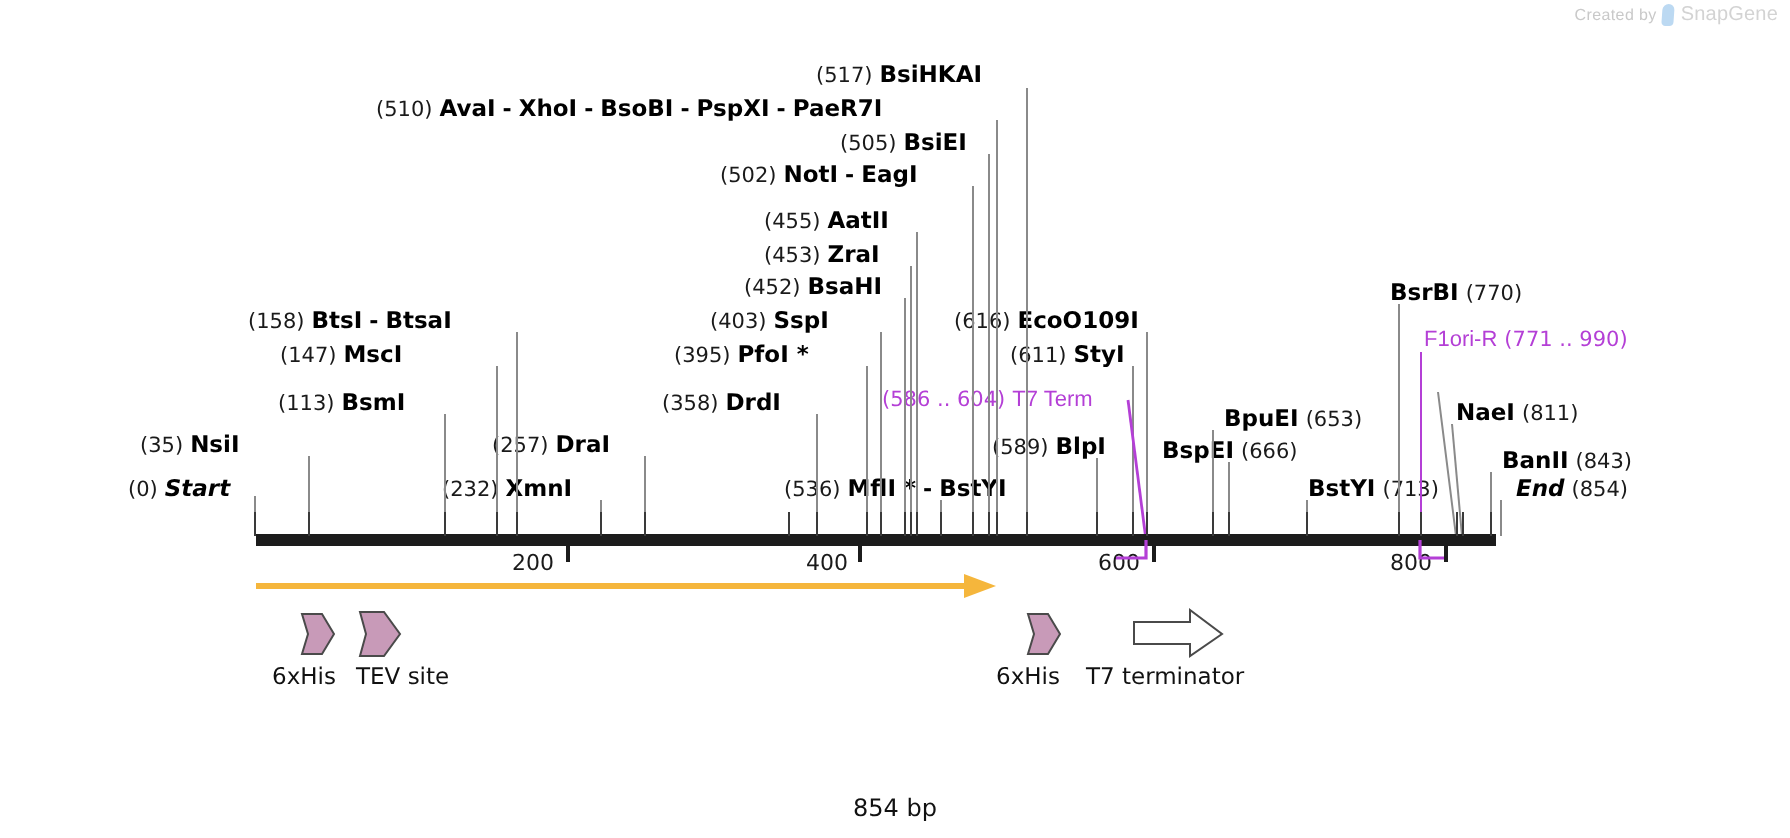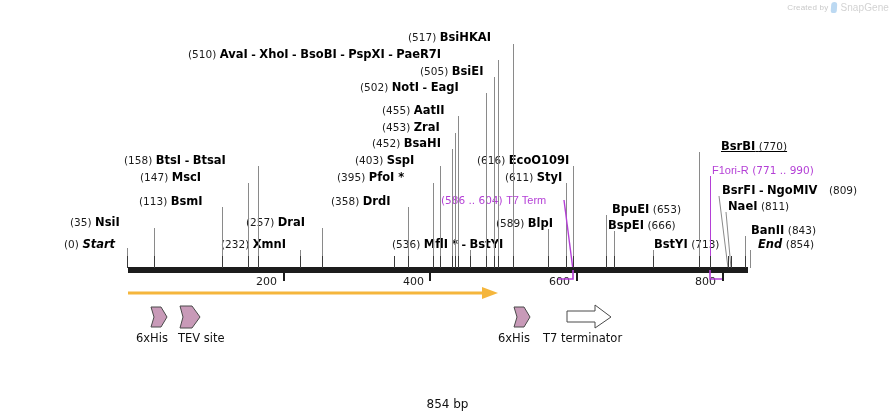--- a/index.html
+++ b/index.html
@@ -136,21 +136,21 @@
   <div class="lbl" style="left:382px;top:121px;">
     <span class="pos">(453)</span>
     <span class="nm">ZraI</span>
   </div>
 
   <div class="lbl" style="left:372px;top:137px;">
     <span class="pos">(452)</span>
     <span class="nm">BsaHI</span>
   </div>
 
-  <div class="lbl" style="left:721px;top:140px;text-decoration:underline;">
+  <div class="lbl" style="left:695px;top:140px;">
     <span class="nm">BsrBI</span>
     <span class="pos">(770)</span>
   </div>
 
   <div class="lbl" style="left:124px;top:154px;">
     <span class="pos">(158)</span>
     <span class="nm">BtsI</span>
     <span class="sep">-</span>
     <span class="nm">BtsaI</span>
   </div>
@@ -178,26 +178,20 @@
   <div class="lbl" style="left:337px;top:171px;">
     <span class="pos">(395)</span>
     <span class="nm">PfoI *</span>
   </div>
 
   <div class="lbl" style="left:505px;top:171px;">
     <span class="pos">(611)</span>
     <span class="nm">StyI</span>
   </div>
 
-  <div class="lbl" style="left:722px;top:184px;">
-    <span class="nm">BsrFI</span>
-    <span class="sep">-</span>
-    <span class="nm">NgoMIV</span>
-    <span class="pos" style="margin-left:8px;">(809)</span>
-  </div>
 
   <div class="lbl" style="left:139px;top:195px;">
     <span class="pos">(113)</span>
     <span class="nm">BsmI</span>
   </div>
 
   <div class="lbl" style="left:331px;top:195px;">
     <span class="pos">(358)</span>
     <span class="nm">DrdI</span>
   </div>
@@ -225,21 +219,21 @@
   <div class="lbl" style="left:612px;top:203px;">
     <span class="nm">BpuEI</span>
     <span class="pos">(653)</span>
   </div>
 
   <div class="lbl" style="left:496px;top:217px;">
     <span class="pos">(589)</span>
     <span class="nm">BlpI</span>
   </div>
 
-  <div class="lbl" style="left:608px;top:219px;">
+  <div class="lbl" style="left:581px;top:219px;">
     <span class="nm">BspEI</span>
     <span class="pos">(666)</span>
   </div>
 
   <div class="lbl" style="left:751px;top:224px;">
     <span class="nm">BanII</span>
     <span class="pos">(843)</span>
   </div>
 
   <div class="lbl italic" style="left:64px;top:238px;">

